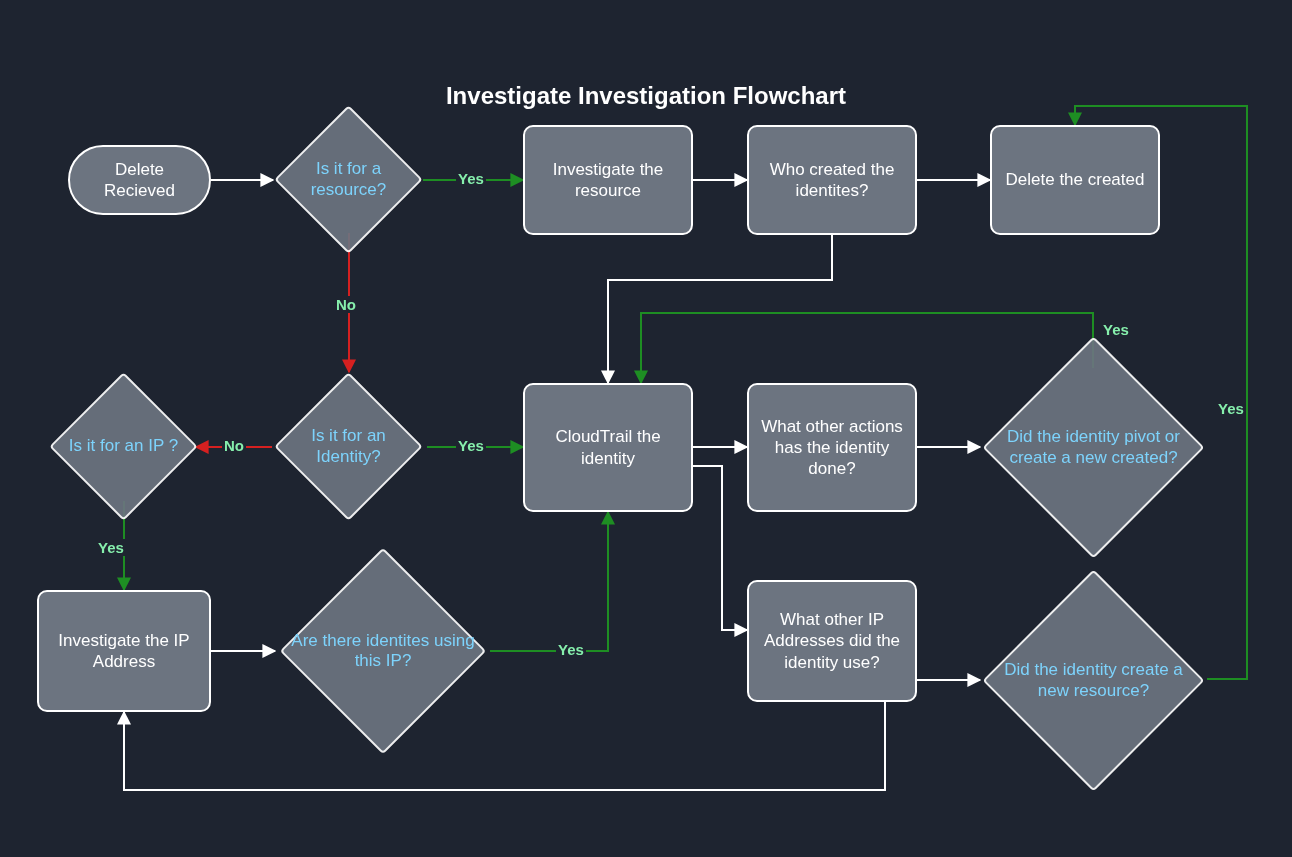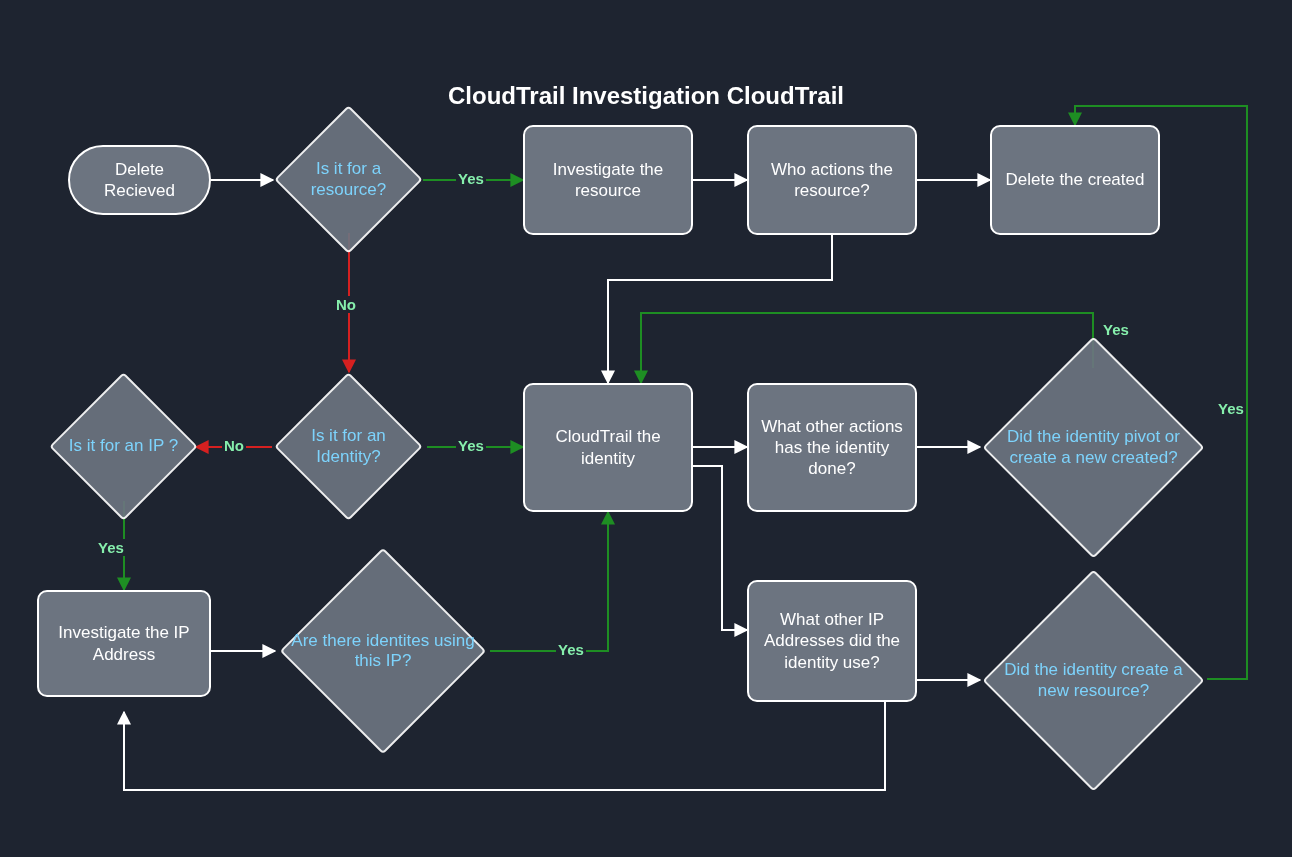--- a/index.html
+++ b/index.html
@@ -85,21 +85,21 @@
     width: 1292px;
     height: 857px;
     pointer-events: none;
   }
 </style>
 </head>
 <body>
 
 <div class="canvas">
 
-  <div class="title" style="top:82px;">CloudTrail Investigation CloudTrail</div>
+  <div class="title" style="top:82px;">Investigate Investigation Flowchart</div>
 
   <svg class="edges">
     <defs>
       <marker id="arrW" viewBox="0 0 10 10" refX="9" refY="5" markerWidth="7" markerHeight="7" orient="auto-start-reverse">
         <path d="M 0 0 L 10 5 L 0 10 z" fill="#ffffff"></path>
       </marker>
       <marker id="arrG" viewBox="0 0 10 10" refX="9" refY="5" markerWidth="7" markerHeight="7" orient="auto-start-reverse">
         <path d="M 0 0 L 10 5 L 0 10 z" fill="#1e8e23"></path>
       </marker>
       <marker id="arrR" viewBox="0 0 10 10" refX="9" refY="5" markerWidth="7" markerHeight="7" orient="auto-start-reverse">
@@ -151,21 +151,21 @@
   <div class="diamond-wrap" style="left:296px; top:127px; width:105px; height:105px;">
     <div class="diamond-shape"></div>
     <div class="diamond-text" style="left:-20px; right:-20px;">Is it for a resource?</div>
   </div>
 
   <div class="node rect" style="left:523px; top:125px; width:170px; height:110px;">
     <span>Investigate the resource</span>
   </div>
 
   <div class="node rect" style="left:747px; top:125px; width:170px; height:110px;">
-    <span>Who actions the resource?</span>
+    <span>Who created the identites?</span>
   </div>
 
   <div class="node rect" style="left:990px; top:125px; width:170px; height:110px;">
     <span>Delete the created</span>
   </div>
 
   <div class="diamond-wrap" style="left:296px; top:394px; width:105px; height:105px;">
     <div class="diamond-shape"></div>
     <div class="diamond-text" style="left:-20px; right:-20px;">Is it for an Identity?</div>
   </div>
@@ -181,21 +181,21 @@
 
   <div class="node rect" style="left:747px; top:383px; width:170px; height:129px;">
     <span>What other actions has the identity done?</span>
   </div>
 
   <div class="diamond-wrap" style="left:1015px; top:369px; width:157px; height:157px;">
     <div class="diamond-shape"></div>
     <div class="diamond-text" style="left:-28px; right:-28px;">Did the identity pivot or create a new created?</div>
   </div>
 
-  <div class="node rect" style="left:37px; top:590px; width:174px; height:107px;">
+  <div class="node rect" style="left:37px; top:590px; width:174px; height:122px;">
     <span>Investigate the IP Address</span>
   </div>
 
   <div class="diamond-wrap" style="left:310px; top:578px; width:146px; height:146px;">
     <div class="diamond-shape"></div>
     <div class="diamond-text" style="left:-28px; right:-28px;">Are there identites using this IP?</div>
   </div>
 
   <div class="node rect" style="left:747px; top:580px; width:170px; height:122px;">
     <span>What other IP Addresses did the identity use?</span>

